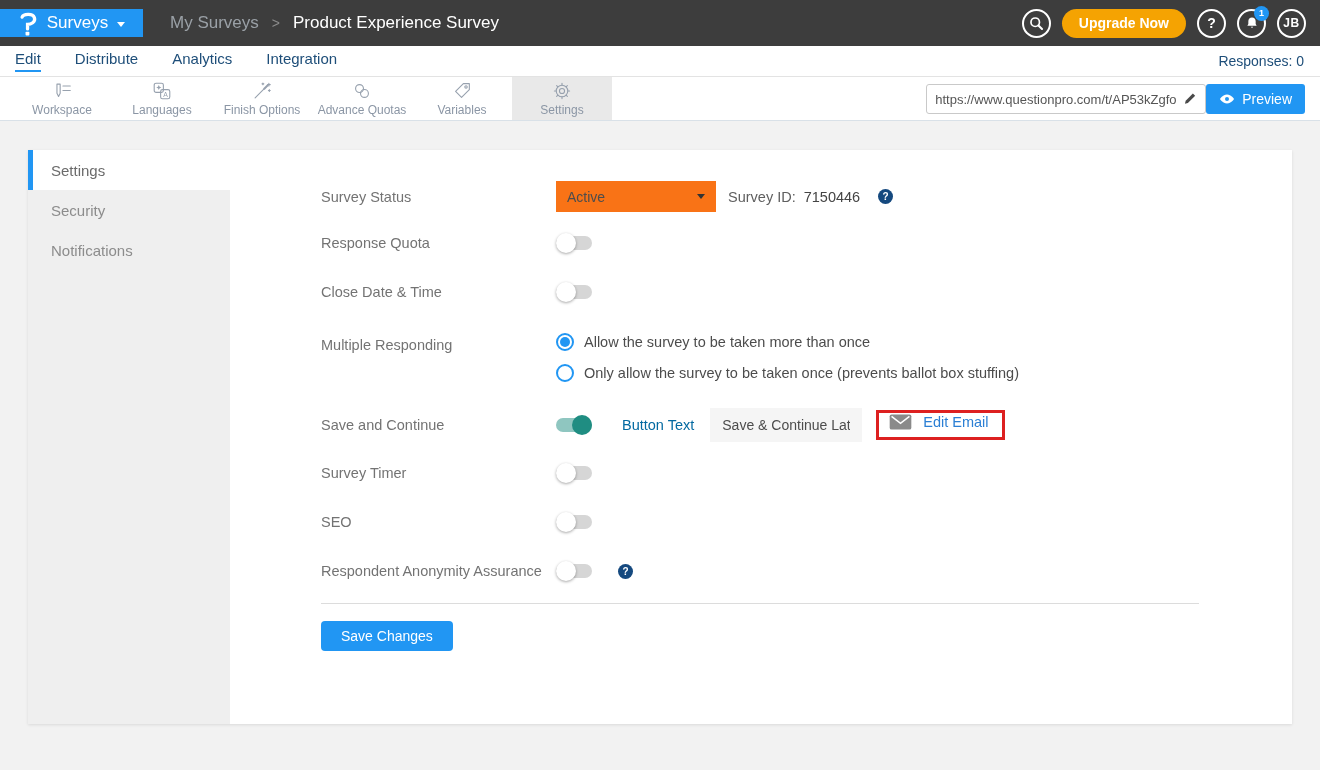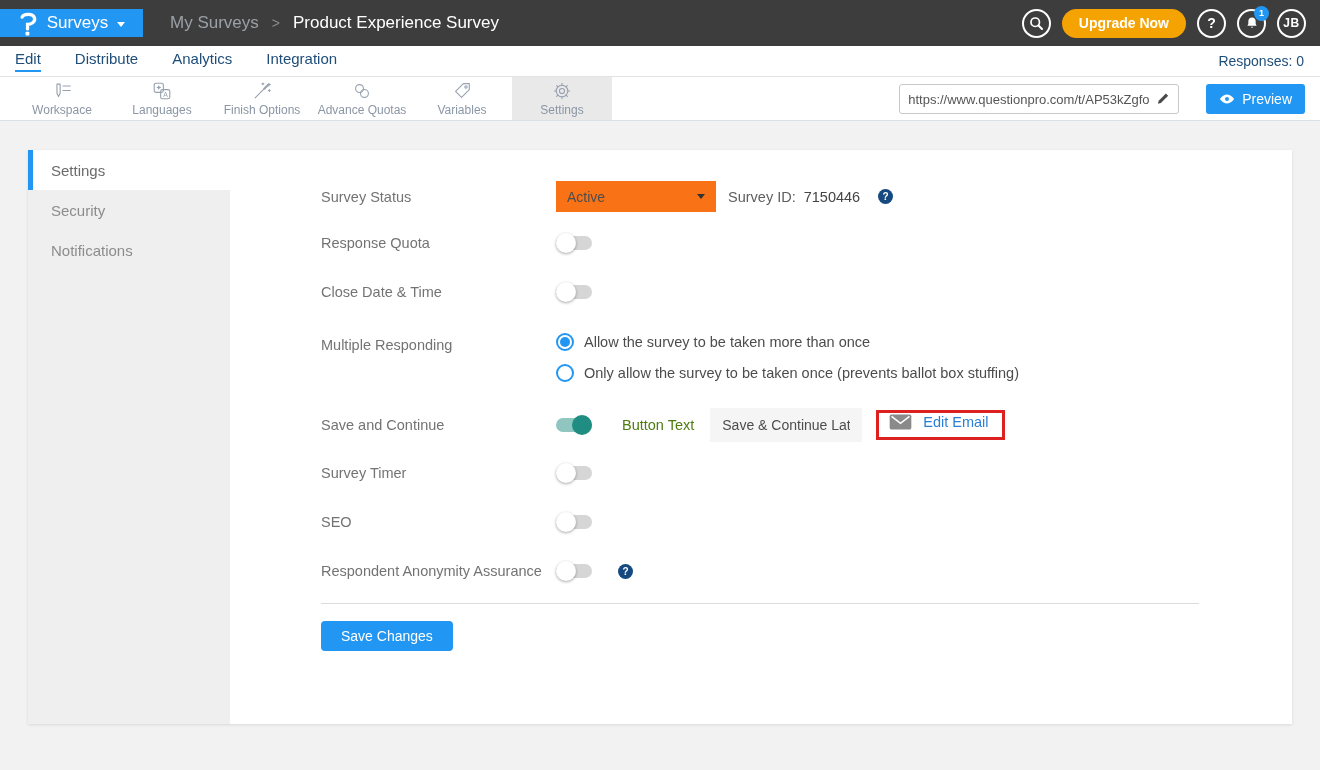--- a/index.html
+++ b/index.html
@@ -29,21 +29,21 @@
 
   
   .toolbar { height:44px; background:#fff; border-bottom:1px solid #d9e1e8; display:flex; align-items:stretch; padding-left:12px; }
   .tool-tab { width:100px; display:flex; flex-direction:column; align-items:center; justify-content:center; gap:1px; cursor:pointer; }
   .tool-tab.active { background:#e9e9e9; }
   .tool-tab svg { stroke:#97a1ae; fill:none; stroke-width:1.2; stroke-linecap:round; stroke-linejoin:round; }
   .tool-label { font-size:12px; color:#8b96a5; white-space:nowrap; }
   .url-wrap { margin-left:auto; margin-top:7px; width:280px; height:30px; border:1px solid #c9c9c9; border-radius:3px; background:#fff; display:flex; align-items:center; padding:0 8px; }
   .url-input { flex:1; border:none; outline:none; font-size:13px; color:#555; font-family:inherit; background:transparent; min-width:0; }
   .url-edit { cursor:pointer; display:flex; }
-  .preview-btn { margin:7px 15px 0 27px; height:30px; padding:0 13px; background:#2196f3; border:none; border-radius:3px; color:#fff; font-size:14px; display:flex; align-items:center; gap:7px; cursor:pointer; font-family:inherit; }
+  .preview-btn { margin:7px 15px 0 0; height:30px; padding:0 13px; background:#2196f3; border:none; border-radius:3px; color:#fff; font-size:14px; display:flex; align-items:center; gap:7px; cursor:pointer; font-family:inherit; }
 
   
   .page { height:648px; background:#f2f2f2; padding-top:29px; }
   .card { width:1264px; height:574px; margin:0 auto; background:#fff; box-shadow:0 1px 3px rgba(0,0,0,.1); display:flex; }
   .sidebar { width:202px; background:#efefef; }
   .side-item { height:40px; display:flex; align-items:center; padding-left:18px; font-size:15px; color:#8c8c8c; cursor:pointer; border-left:5px solid transparent; }
   .side-item.active { background:#fff; border-left-color:#2196f3; color:#6b6b6b; }
 
   .main { flex:1; padding:31px 0 0 91px; }
   .row { display:flex; align-items:center; }
@@ -61,21 +61,21 @@
   .toggle .knob { position:absolute; top:-3px; left:0; width:20px; height:20px; border-radius:50%; background:#fff; box-shadow:0 1px 3px rgba(0,0,0,.35); }
   .toggle.on { background:#8fc6c0; }
   .toggle.on .knob { left:16px; background:#1f8d82; box-shadow:none; }
 
   .radio-group { display:flex; flex-direction:column; gap:13px; }
   .radio-line { display:flex; align-items:center; gap:10px; cursor:pointer; }
   .radio { width:18px; height:18px; border:2px solid #2196f3; border-radius:50%; position:relative; flex-shrink:0; background:#fff; }
   .radio.checked::after { content:""; position:absolute; inset:2px; background:#2196f3; border-radius:50%; }
   .radio-label { font-size:14.5px; color:#4c4c4c; }
 
-  .btn-text-label { margin-left:30px; font-size:14.5px; color:#4d7c0f; }
+  .btn-text-label { margin-left:30px; font-size:14.5px; color:#0369a1; }
   .text-input { margin-left:16px; width:152px; height:34px; background:#f5f5f5; border:none; font-size:14px; color:#4d4d4d; padding:0 12px; font-family:inherit; outline:none; }
   .highlight-box { margin-left:14px; border:3px solid #dd2020; display:flex; align-items:center; gap:11px; padding:1px 13px 7px 10px; }
   .edit-email-link { color:#2b7fd4; font-size:14.5px; cursor:pointer; text-decoration:none; }
 
   .divider { width:878px; border-top:1px solid #dcdcdc; margin-top:24px; }
   .save-btn { margin-top:17px; height:30px; padding:0 20px; background:#2196f3; color:#fff; border:none; border-radius:4px; font-size:14px; cursor:pointer; font-family:inherit; }
 
   
   .r-status { margin-bottom:23px; }
   .r-quota { margin-bottom:33px; }

